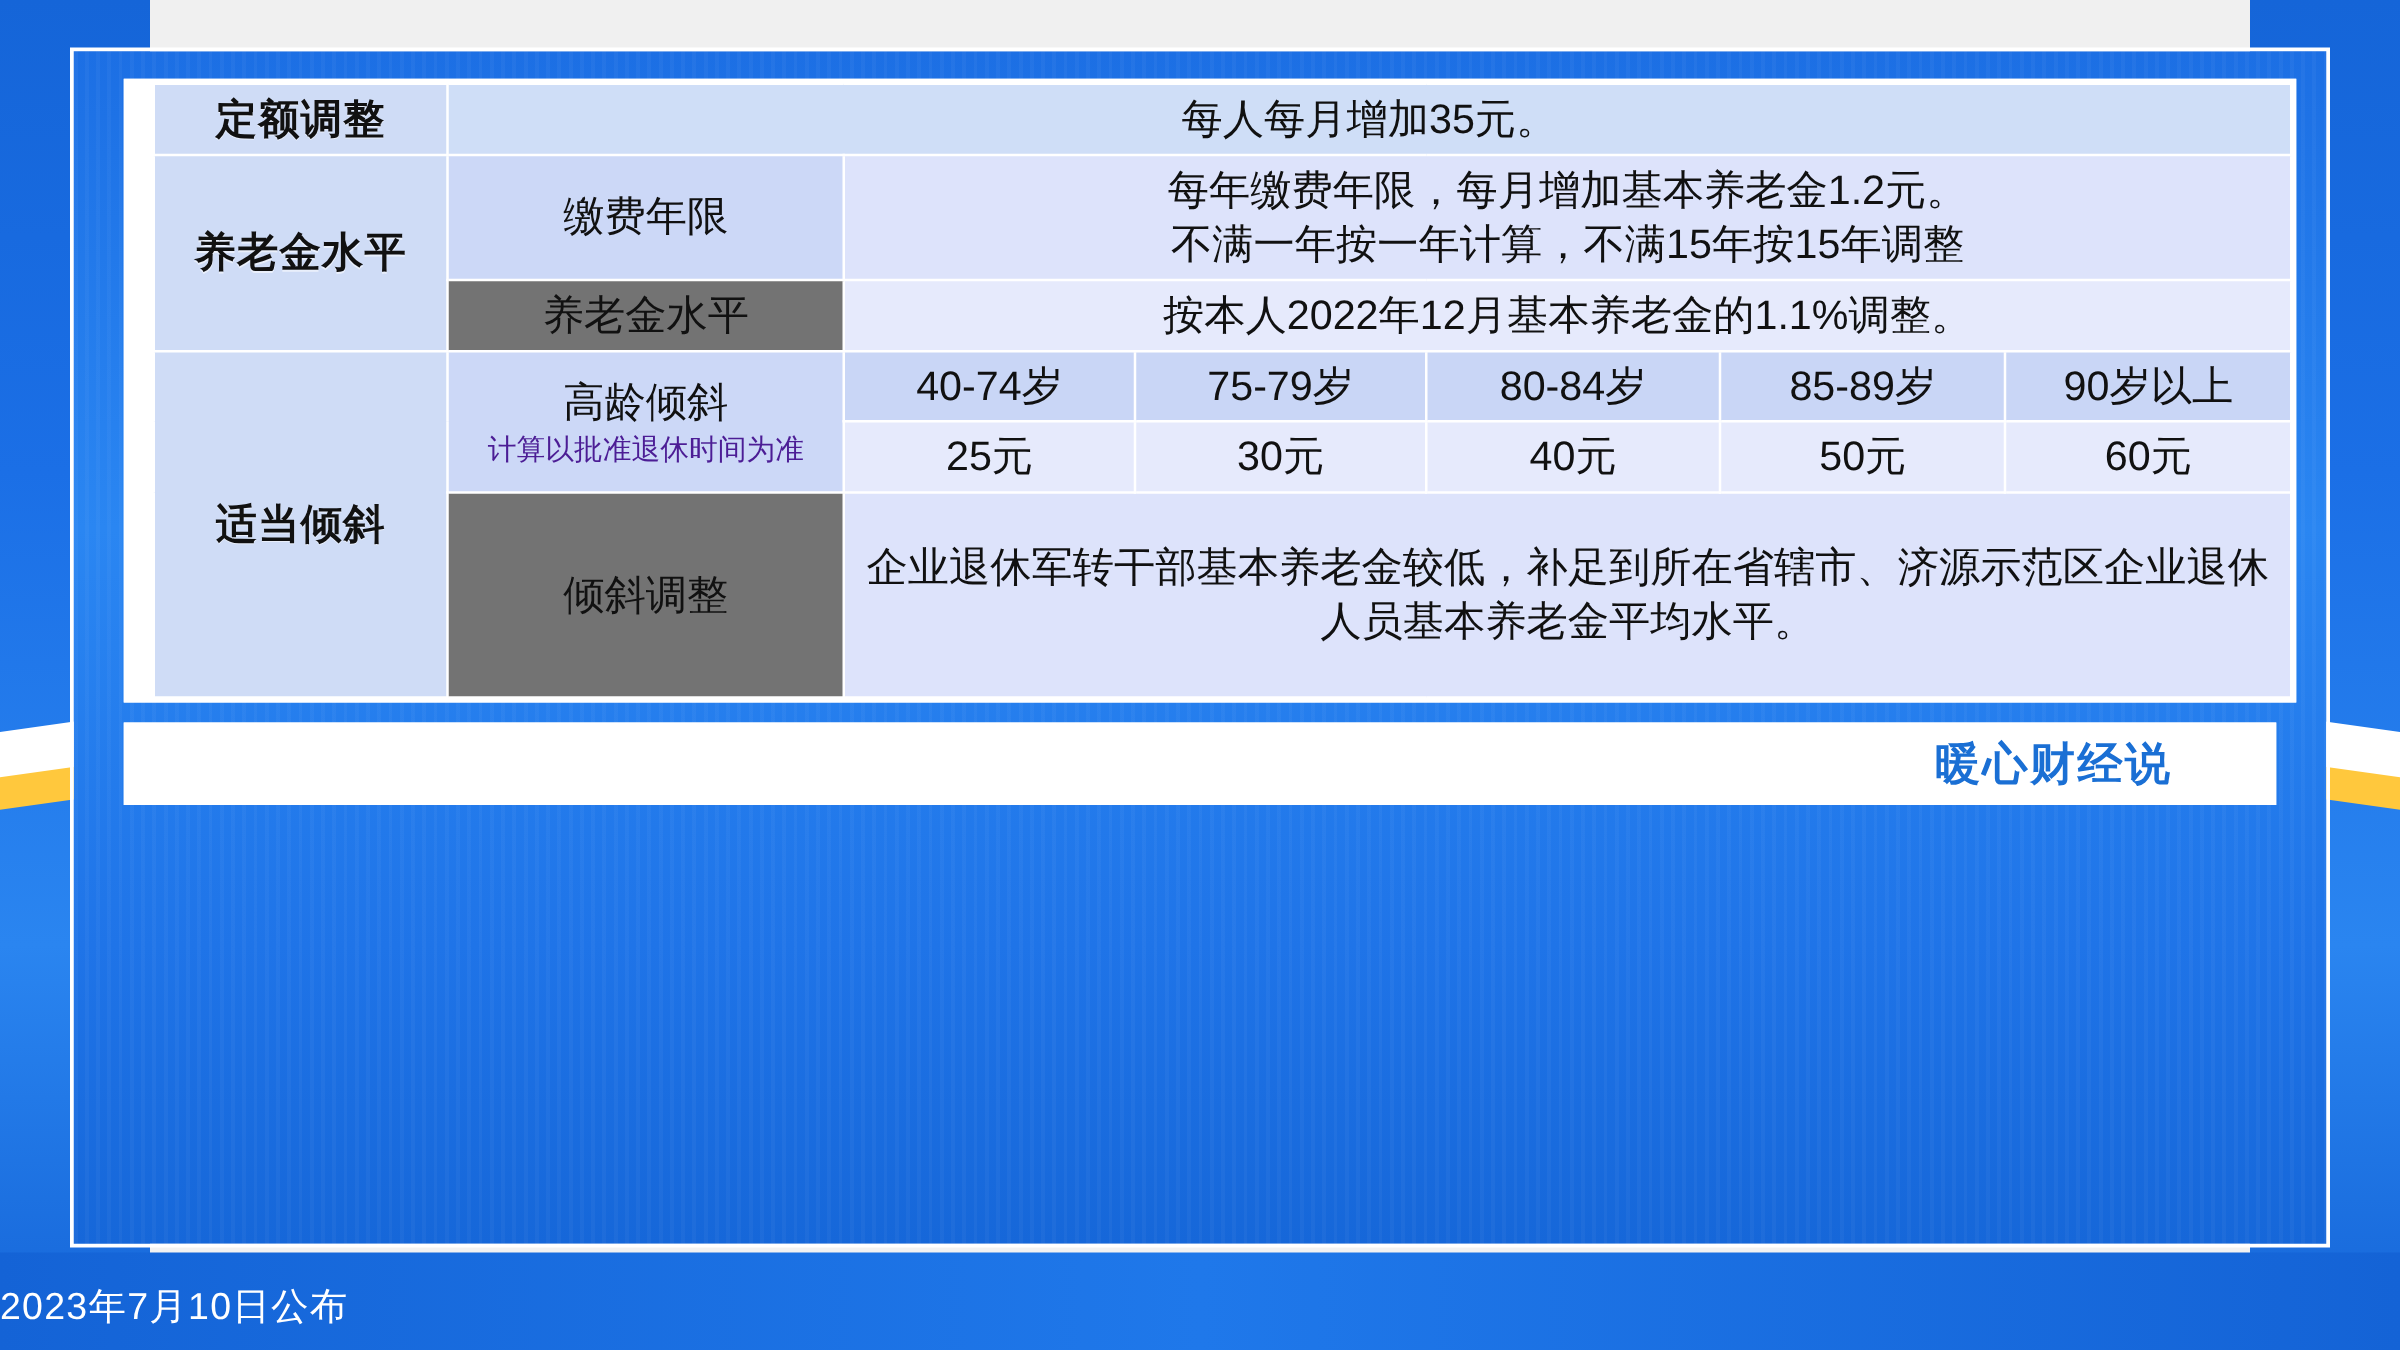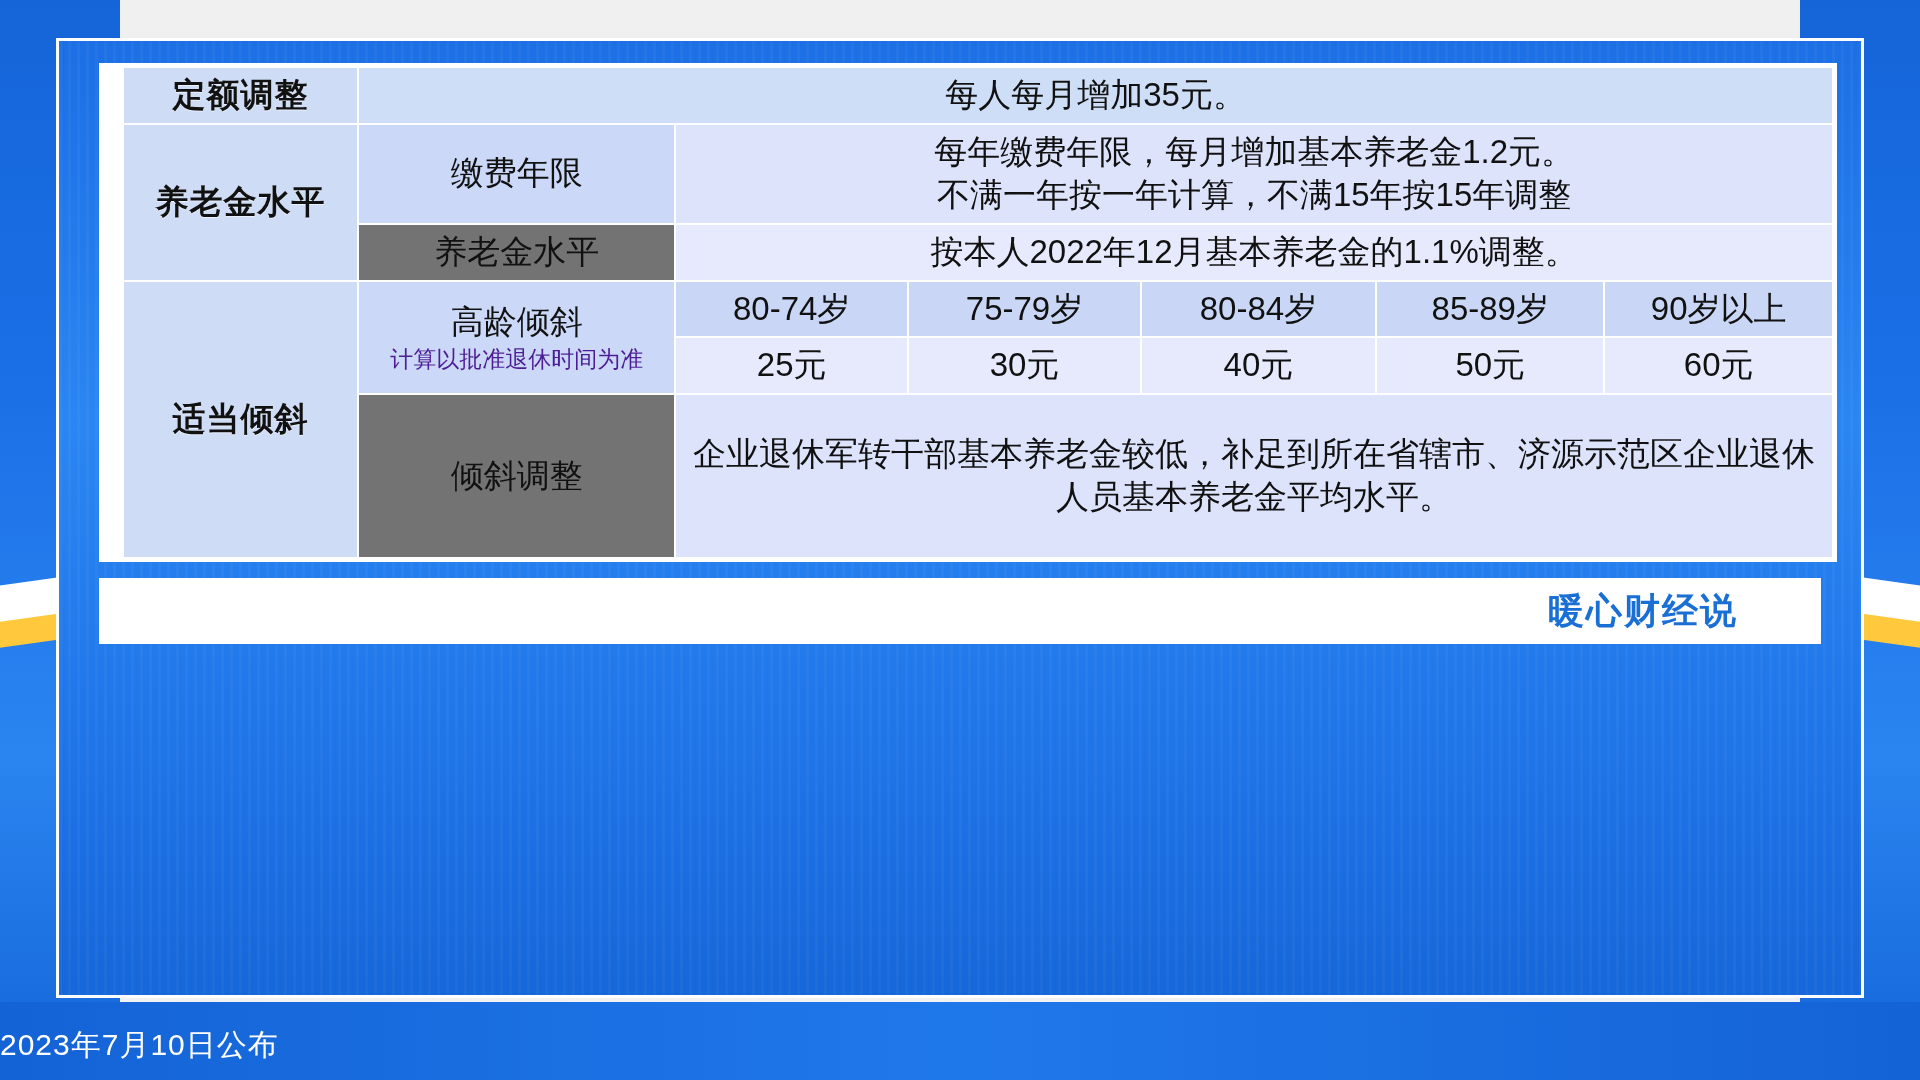--- a/index.html
+++ b/index.html
@@ -178,21 +178,21 @@
         <td class="sub-lite">养老金水平</td>
         <td class="val-d" colspan="5">按本人2022年12月基本养老金的1.1%调整。</td>
       </tr>
 
       <tr>
         <td class="lab" rowspan="3">适当倾斜</td>
         <td class="sub" rowspan="2">
           <span>高龄倾斜</span>
           <span class="hint">计算以批准退休时间为准</span>
         </td>
-        <td class="val-c">80-74岁</td>
+        <td class="val-c">40-74岁</td>
         <td class="val-c">75-79岁</td>
         <td class="val-c">80-84岁</td>
         <td class="val-c">85-89岁</td>
         <td class="val-c">90岁以上</td>
       </tr>
 
       <tr>
         <td class="val-d">25元</td>
         <td class="val-d">30元</td>
         <td class="val-d">40元</td>

